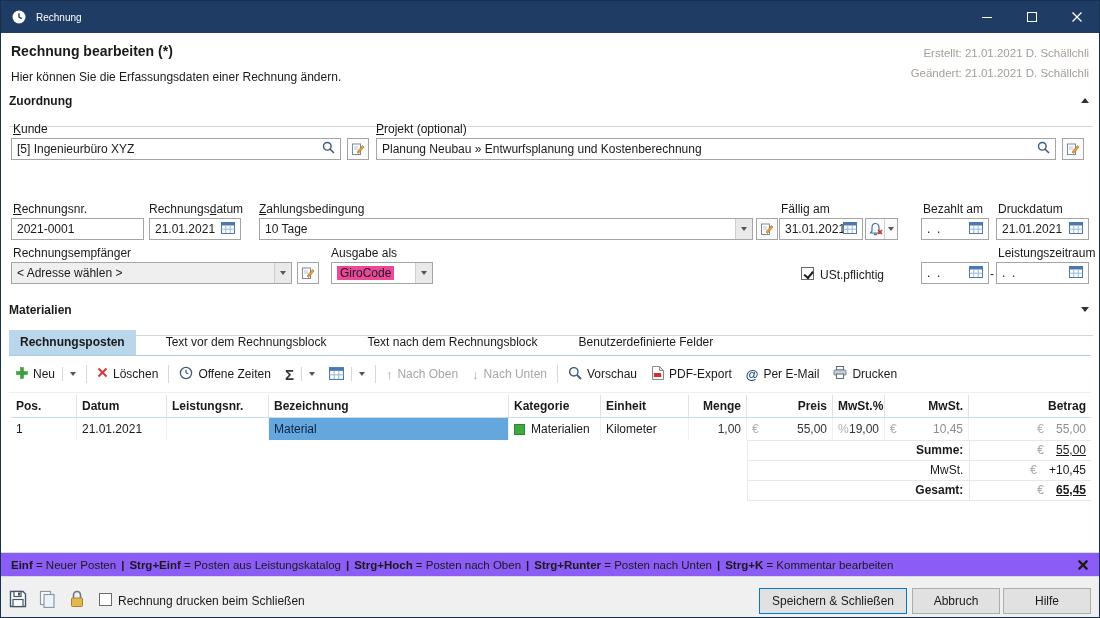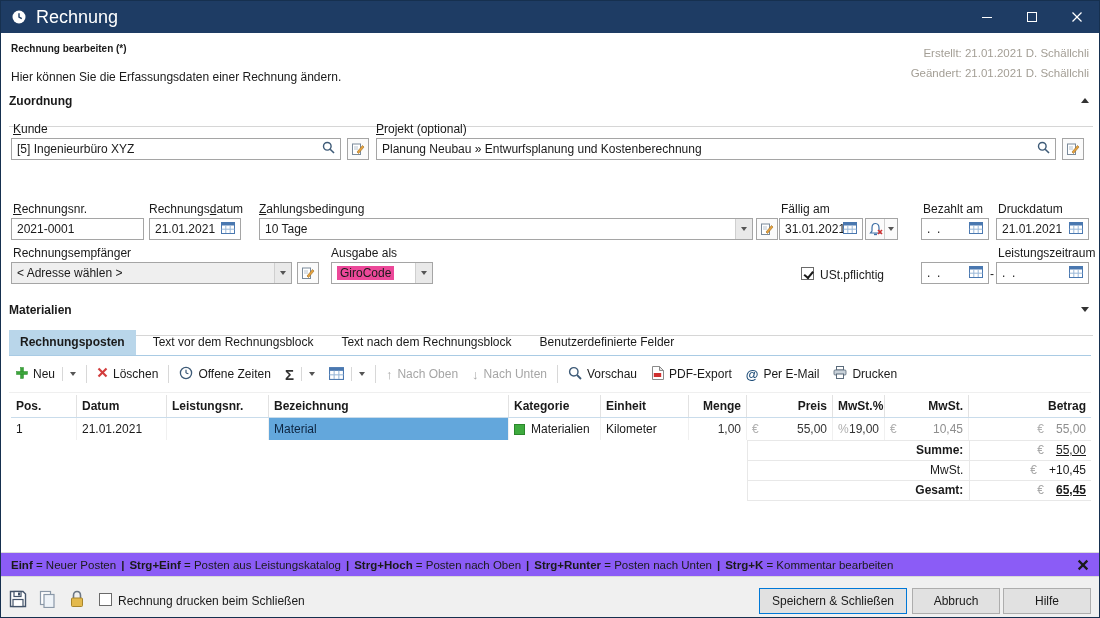--- a/index.html
+++ b/index.html
@@ -2,26 +2,26 @@
 <html><head>
 <meta charset="utf-8">
 <style>
   * { box-sizing: border-box; margin:0; padding:0; }
   body { font-family:"Liberation Sans","DejaVu Sans",sans-serif; background:#555; }
   .window { position:relative; width:1100px; height:618px; background:#fff; border:1px solid #16304f; overflow:hidden; font-size:12px; color:#1a1a1a; }
 
   
   .titlebar { position:absolute; top:0; left:0; right:0; height:32px; background:#1e3c64; display:flex; align-items:center; color:#fff; }
   .app-icon { margin-left:10px; display:flex; }
-  .tb-title { margin-left:9px; font-size:18px; }
+  .tb-title { margin-left:9px; font-size:10px; }
   .win-controls { margin-left:auto; display:flex; height:100%; }
   .win-btn { width:45px; display:flex; align-items:center; justify-content:center; }
 
   
-  .page-title { position:absolute; left:10px; top:42px; font-size:10px; font-weight:bold; }
+  .page-title { position:absolute; left:10px; top:42px; font-size:14px; font-weight:bold; }
   .page-subtitle { position:absolute; left:10px; top:69px; font-size:12px; }
   .meta { position:absolute; right:10px; top:42px; text-align:right; color:#a39e95; font-size:11.5px; line-height:20px; }
 
   
   .shead { position:absolute; left:8px; width:1084px; font-weight:bold; font-size:12px; padding-bottom:18px; border-bottom:1px solid #d6d6d6; }
   .shead .collapse { position:absolute; right:4px; top:4px; }
   .tri-up { width:0; height:0; border-left:4px solid transparent; border-right:4px solid transparent; border-bottom:5px solid #333; display:inline-block; }
   .tri-down { width:0; height:0; border-left:4px solid transparent; border-right:4px solid transparent; border-top:5px solid #333; display:inline-block; }
   .tri { width:0; height:0; border-left:3.5px solid transparent; border-right:3.5px solid transparent; border-top:4.5px solid #555; display:inline-block; }
 
@@ -36,21 +36,21 @@
   .combo .grow { flex:1; }
   .combo .cbtn { width:17px; align-self:stretch; display:flex; align-items:center; justify-content:center; background:#e9e9e9; border-left:1px solid #cfcfcf; }
   .combo.disabled { background:#efefef; }
   .hl { background:#ec4899; padding:0 3px; }
   .split-btn { position:absolute; height:22px; border:1px solid #a5a5a5; background:#fbfbfb; display:flex; align-items:stretch; }
   .split-btn .part { display:flex; align-items:center; justify-content:center; }
   .check { width:13px; height:13px; border:1px solid #6a6a6a; background:#fff; position:absolute; }
   .check.checked::after { content:""; position:absolute; left:2px; top:2.5px; width:7px; height:3.5px; border-left:2px solid #1a1a1a; border-bottom:2px solid #1a1a1a; transform:rotate(-50deg); }
 
   
-  .tabs { position:absolute; left:8px; top:329px; height:25px; display:flex; gap:6px; }
+  .tabs { position:absolute; left:8px; top:329px; height:25px; display:flex; gap:19px; }
   .tab { padding:0 11px; line-height:25px; font-size:12px; }
   .tab.active { background:#b9d6ea; font-weight:bold; }
   .tabline { position:absolute; left:8px; right:8px; top:354px; border-top:1px solid #a9cbe4; }
 
   
   .toolbar { position:absolute; left:8px; right:8px; top:356px; height:34px; display:flex; align-items:center; }
   .toolline { position:absolute; left:8px; right:8px; top:391px; border-top:1px solid #efefef; }
   .tb-btn { display:flex; align-items:center; gap:5px; padding:0 7px; height:26px; font-size:12px; white-space:nowrap; }
   .tb-btn.disabled { color:#a6a6a6; }
   .tb-sep { width:1px; height:18px; background:#d8d8d8; margin:0 3px; }

